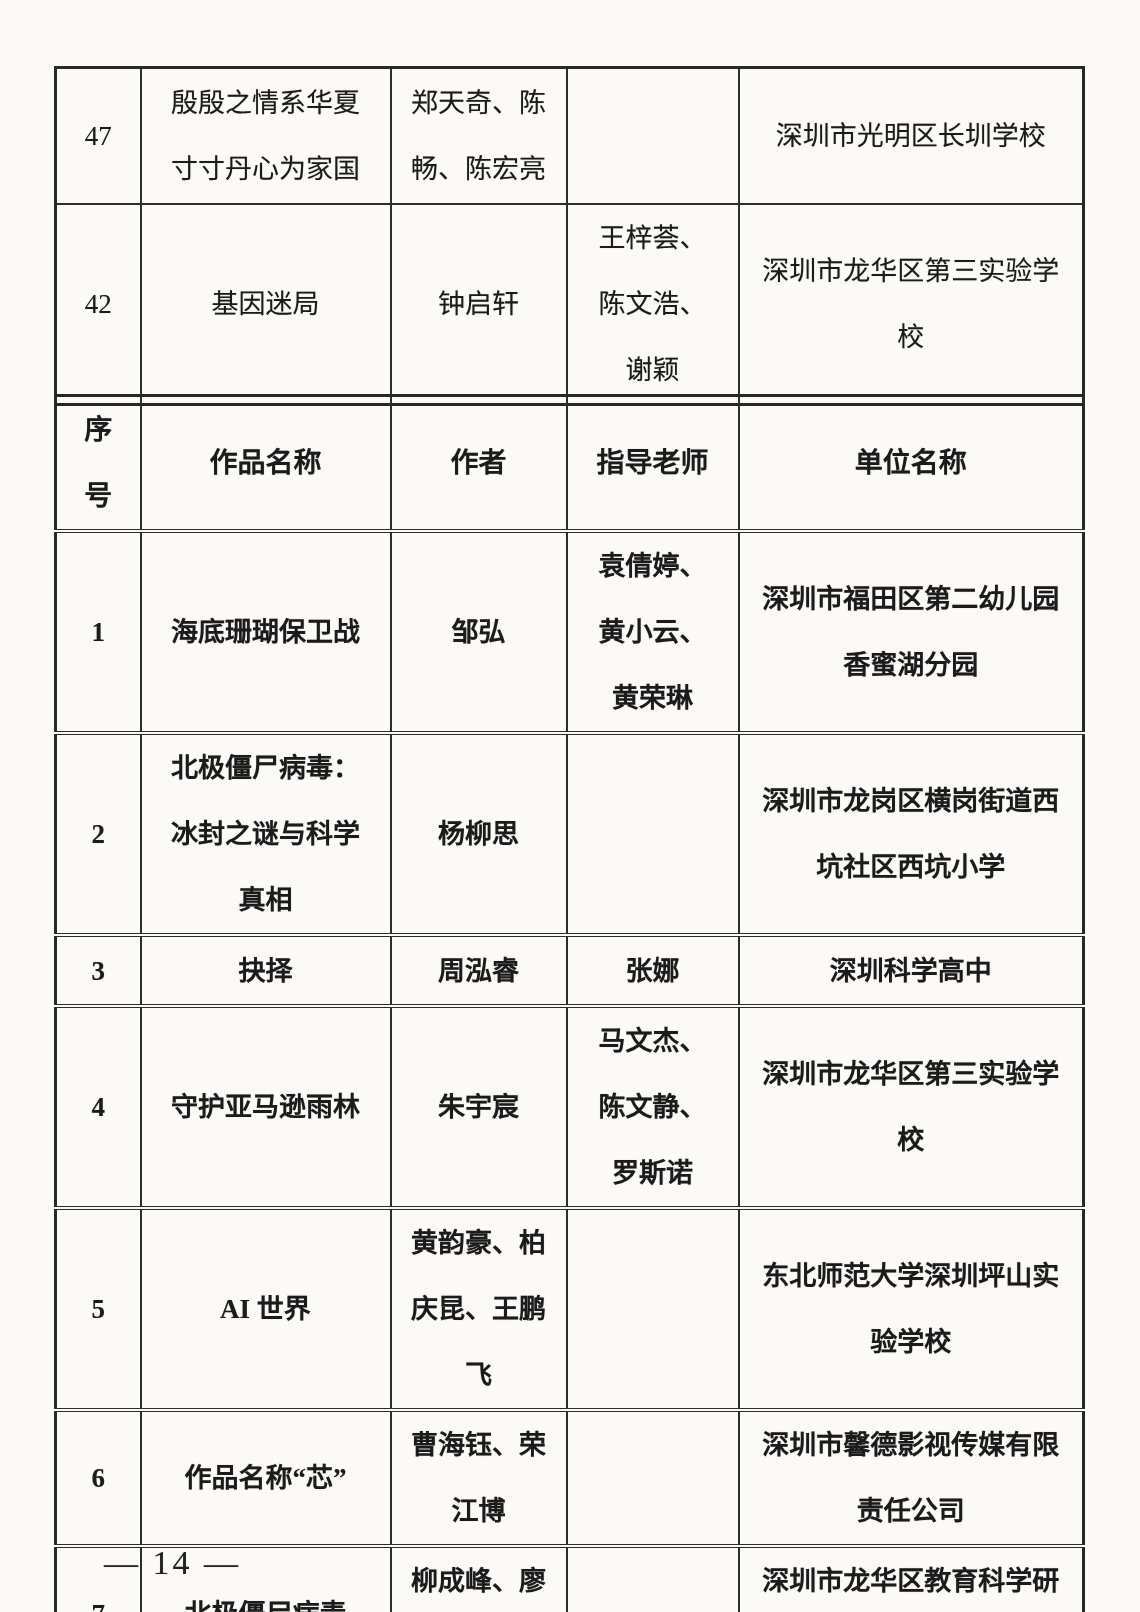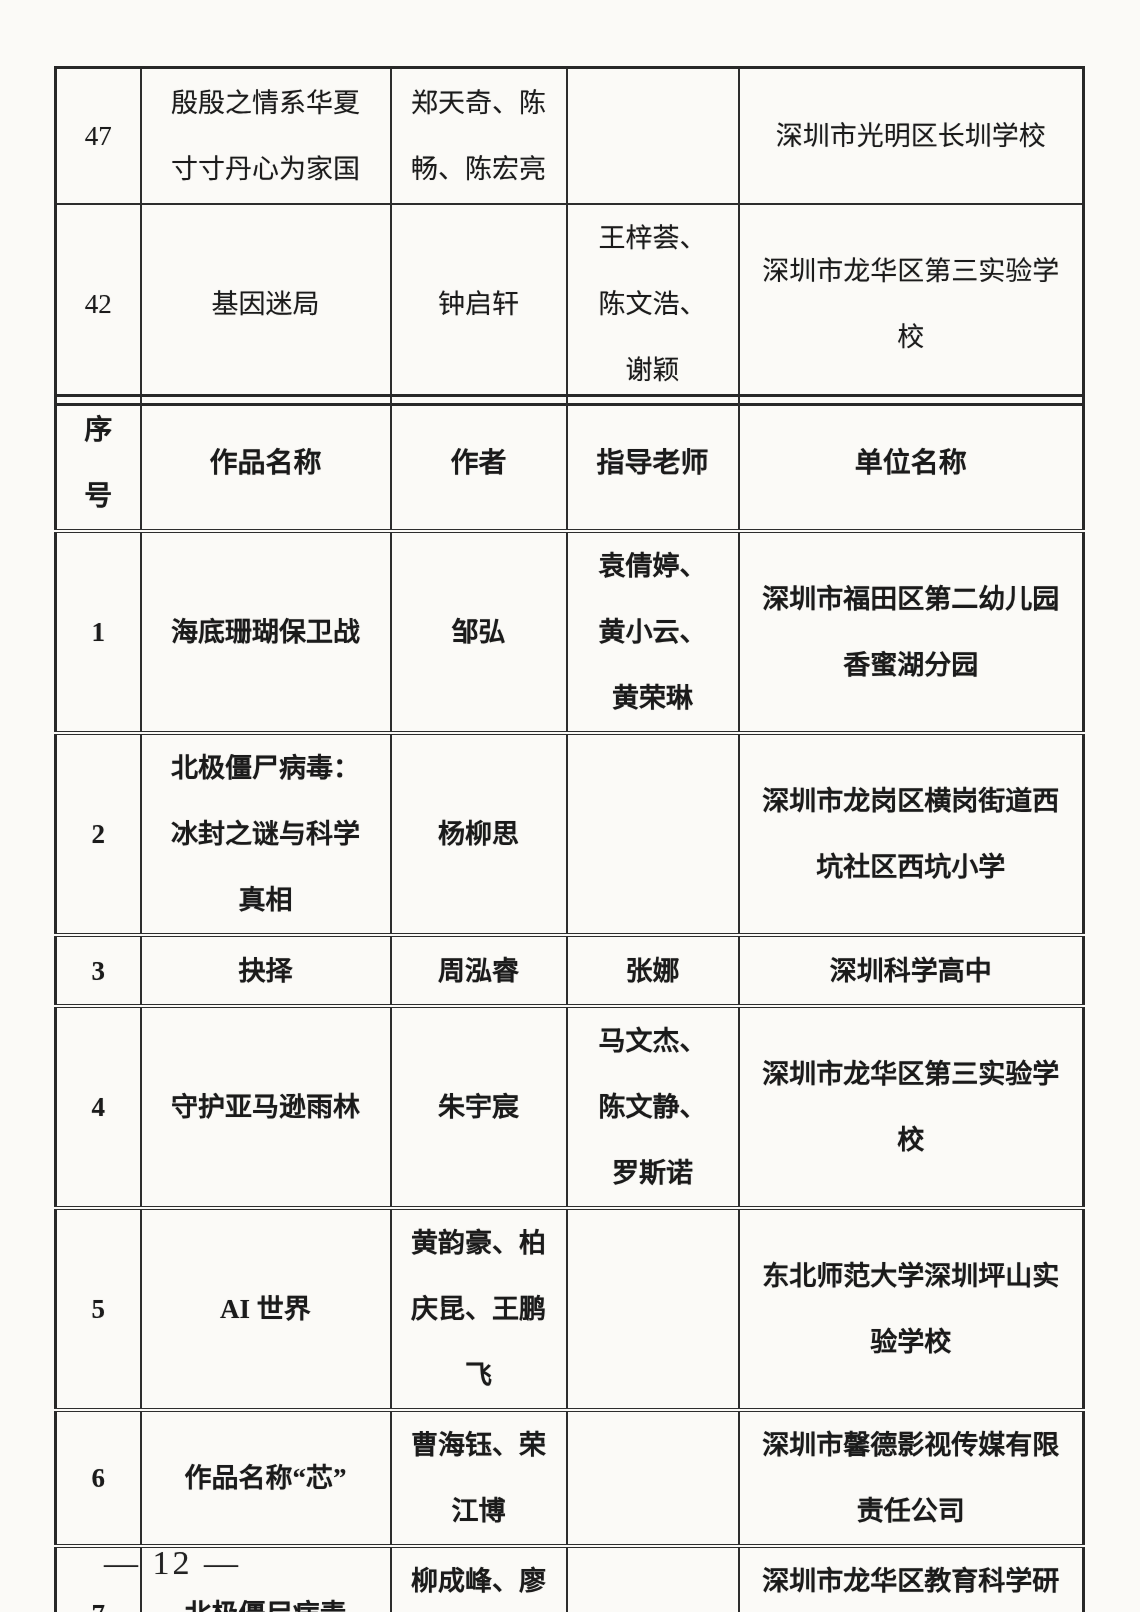--- a/index.html
+++ b/index.html
@@ -173,13 +173,13 @@
     <tr class="h136">
       <td class="no">7</td>
       <td class="work">北极僵尸病毒</td>
       <td class="auth">柳成峰、廖桢贞</td>
       <td class="teach"></td>
       <td class="org">深圳市龙华区教育科学研究院附属小学</td>
     </tr>
   </tbody>
 </table>
 
-<div id="page-footer">— 12 —</div>
+<div id="page-footer">— 14 —</div>
 
 </body></html>

